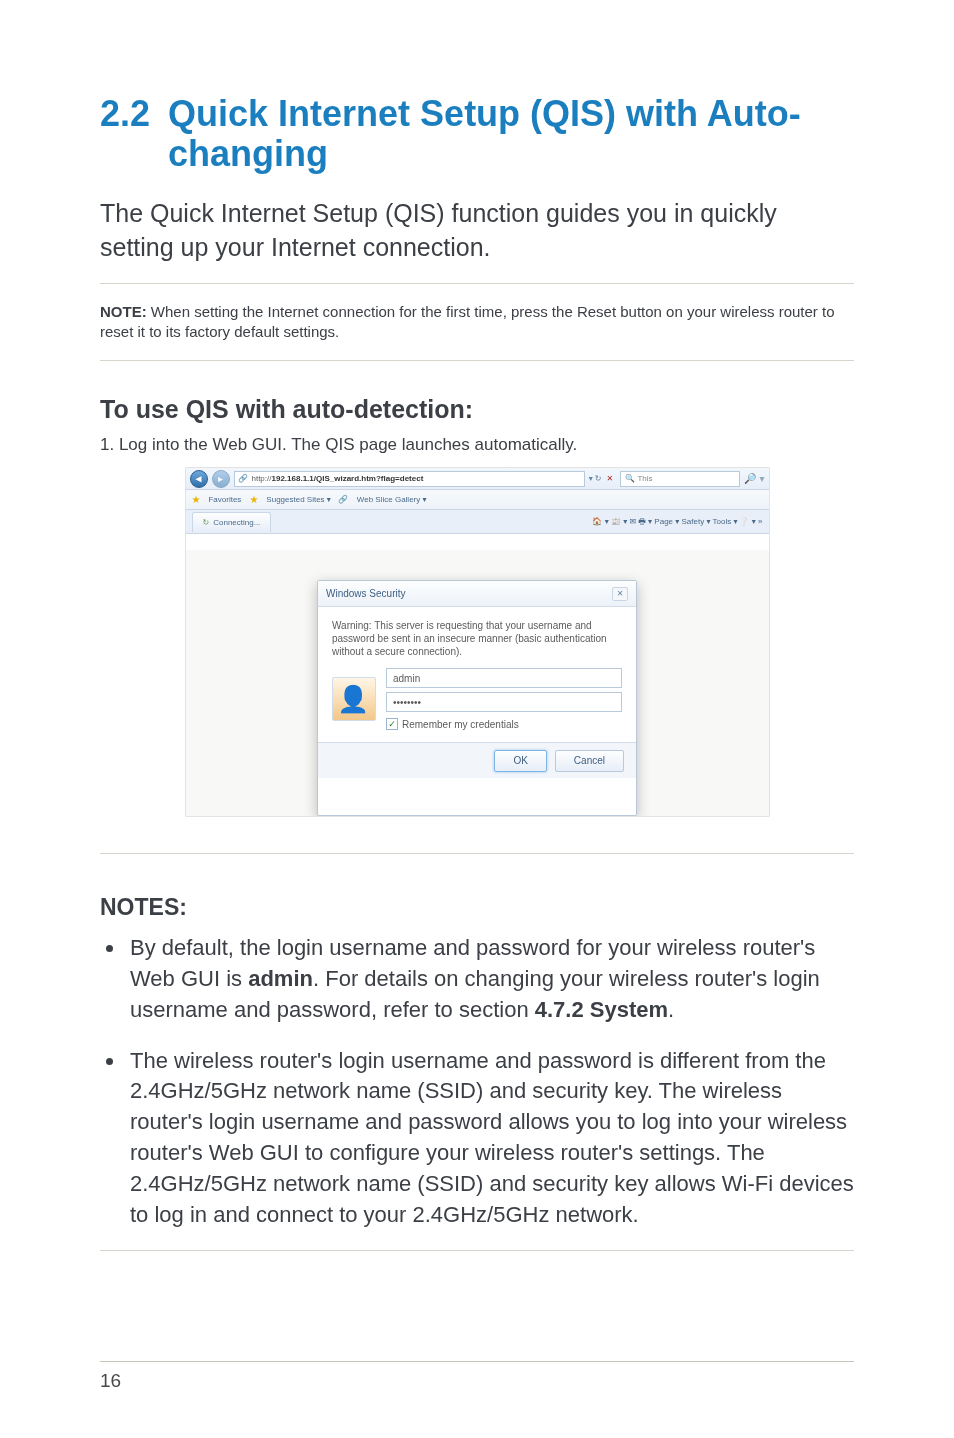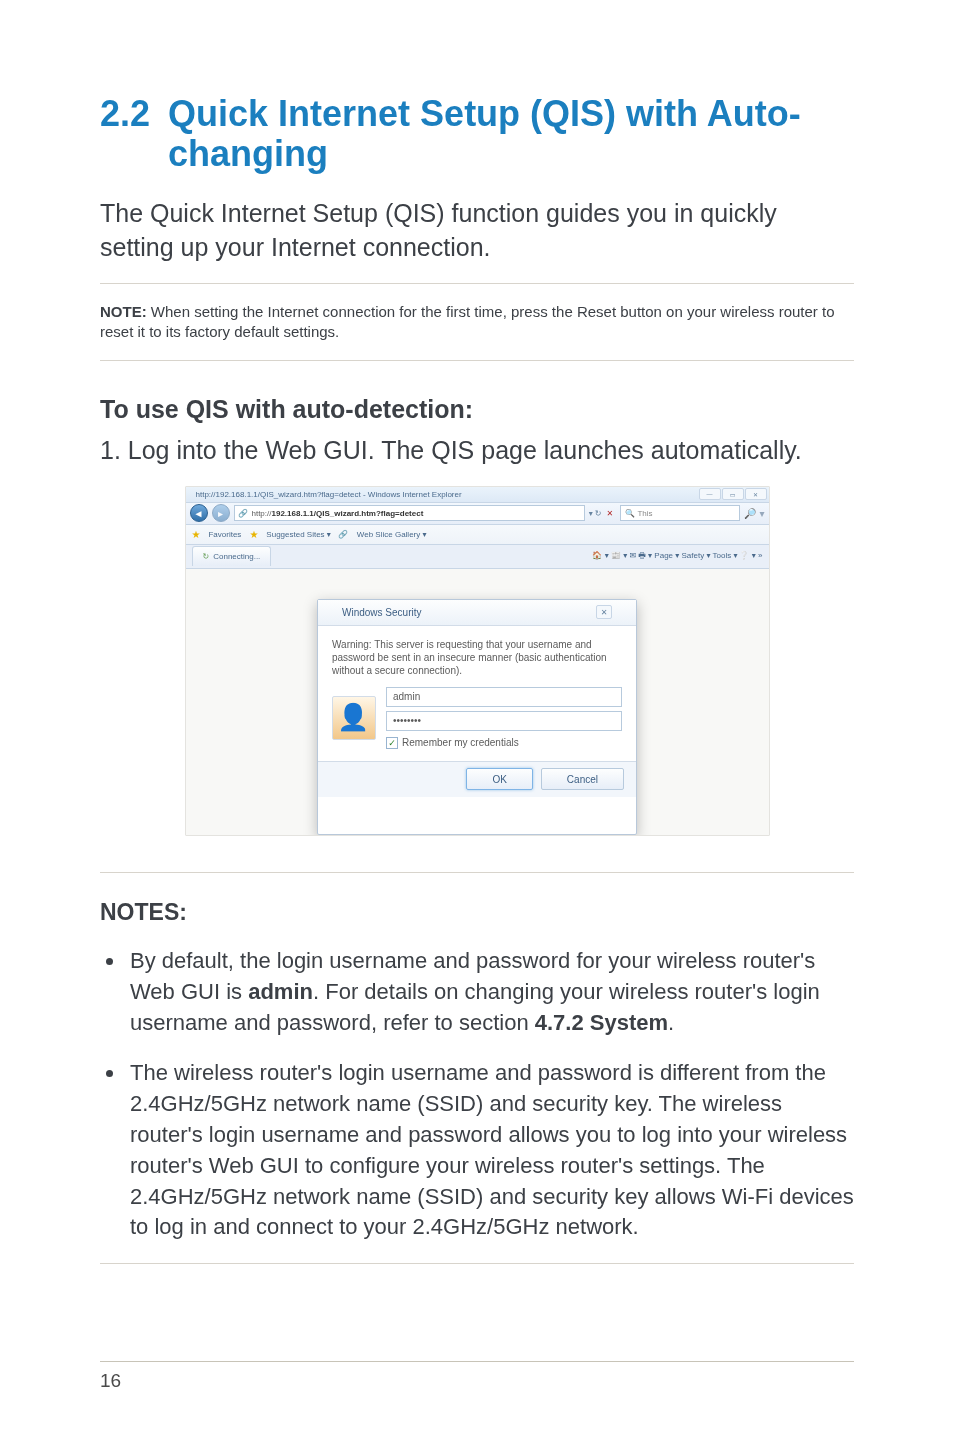--- a/index.html
+++ b/index.html
@@ -15,55 +15,55 @@
     .page{padding:94px 100px 0 100px}
     h1.section-title{color:var(--brand);font-weight:700;font-size:36px;line-height:1.1;margin-bottom:24px}
     .num{display:inline-block;margin-right:18px}
     .indent-title{display:inline-block;vertical-align:top}
     p.lead{font-size:25px;line-height:1.35;margin-bottom:18px}
     .rule{border:none;border-top:1px solid var(--rule);margin:8px 0}
     .note-box{padding:10px 0 10px 0}
     .note-box p{font-size:15px;line-height:1.35}
     .note-box strong,.notes-title{font-weight:700}
     h3.sub{font-size:25px;font-weight:700;margin:34px 0 10px}
-    p.step{font-size:25px;line-height:1.35;margin-bottom:18px}
+    p.step{font-size:17px;line-height:1.35;margin-bottom:10px}
     .screenshot{margin:8px auto 6px;width:585px;border:1px solid #e4e3df;border-radius:1px;background:#fff;padding:0;position:relative;height:350px;overflow:hidden}
     .ie-title{height:16px;background:linear-gradient(#eaf3fb,#dde9f6);border-bottom:1px solid #c8d6e6;display:flex;align-items:center;justify-content:space-between;padding:0 2px}
     .ie-title-text{font-size:8px;color:#4a6a8c;padding-left:8px;white-space:nowrap;overflow:hidden}
     .win-btns{display:flex;gap:1px}
     .win-btn{width:22px;height:12px;border:1px solid #c8d6e6;border-radius:2px;background:#f4f8fc;display:flex;align-items:center;justify-content:center;font-size:6px;color:#6784a0}
     .ie-addr{height:22px;display:flex;align-items:center;gap:4px;background:linear-gradient(#f2f7fd,#e7eef8);border-bottom:1px solid #c8d6e6;padding:0 4px}
     .nav-btn{width:18px;height:18px;border-radius:50%;background:linear-gradient(#6fa9dc,#2e6ea8);border:1px solid #2a5f90;display:flex;align-items:center;justify-content:center;color:#fff;font-size:10px}
     .addr-field{flex:1;height:16px;border:1px solid #b7cadd;background:#fff;font-size:8px;display:flex;align-items:center;padding:0 4px;color:#5b5b5b}
     .addr-divider{display:flex;align-items:center;gap:2px}
     .search-field{width:120px;height:16px;border:1px solid #b7cadd;background:#fff;font-size:8px;display:flex;align-items:center;padding:0 4px;color:#8a8a8a}
     .small-x{font-size:8px;color:#b22a2a;padding:0 3px}
     .ie-fav{height:20px;border-bottom:1px solid #c8d6e6;background:linear-gradient(#f6f9fc,#eef3f9);display:flex;align-items:center;padding:0 6px;gap:8px;font-size:8px;color:#4a6a8c}
     .fav-star{color:#e8b400;font-size:10px}
     .fav-item{display:inline-flex;align-items:center;gap:2px}
     .ie-tabs{height:24px;border-bottom:1px solid #c8d6e6;background:#e9eff8;display:flex;align-items:center;justify-content:space-between;padding:0 6px}
     .tab{background:linear-gradient(#fdfefe,#e7eef8);border:1px solid #c8d6e6;border-bottom:none;border-radius:3px 3px 0 0;height:20px;padding:0 10px;display:flex;align-items:center;font-size:8px;color:#4a6a8c;gap:4px}
     .toolbar-right{font-size:8px;color:#4a6a8c;display:flex;align-items:center;gap:6px}
     .content-area{position:absolute;left:0;right:0;top:82px;bottom:0;background:#f8f8f6;display:flex;justify-content:center;padding-top:30px}
     .dialog{width:320px;background:#fff;border:1px solid #b8c8da;border-radius:2px;box-shadow:0 4px 14px rgba(0,0,0,.25)}
-    .dlg-head{height:26px;background:linear-gradient(#fdfefe,#ecf2f9);border-bottom:1px solid #d2dce8;display:flex;align-items:center;justify-content:space-between;padding:0 24px;font-size:10px;color:#3c5e83}
+    .dlg-head{height:26px;background:linear-gradient(#fdfefe,#ecf2f9);border-bottom:1px solid #d2dce8;display:flex;align-items:center;justify-content:space-between;padding:0 8px;font-size:10px;color:#3c5e83}
     .dlg-x{width:16px;height:14px;border:1px solid #c8d6e6;border-radius:2px;display:flex;align-items:center;justify-content:center;font-size:8px;color:#6784a0;background:#f4f8fc}
     .dlg-body{padding:12px 14px;font-size:10px;color:#5b5b5b}
     .dlg-body p{margin-bottom:10px;line-height:1.3}
     .cred{display:flex;gap:10px;margin-top:6px;align-items:center}
     .avatar{width:44px;height:44px;border:1px solid #d2dce8;background:linear-gradient(#fff6e6,#f2c789);display:flex;align-items:center;justify-content:center;font-size:26px;color:#d28a2c;border-radius:2px}
     .inputs{flex:1;display:flex;flex-direction:column;gap:4px}
     .text-in{height:20px;border:1px solid #b7cadd;background:#fff;padding:0 6px;font-size:10px;display:flex;align-items:center;color:#5b5b5b}
     .chk{display:flex;align-items:center;gap:4px;font-size:10px;margin-top:2px}
     .chk-box{width:12px;height:12px;border:1px solid #98b4d0;background:#fff;display:flex;align-items:center;justify-content:center;color:#2a7f2a;font-size:9px}
     .dlg-foot{height:36px;border-top:1px solid #d2dce8;background:#f2f6fb;display:flex;align-items:center;justify-content:flex-end;gap:8px;padding:0 12px}
-    .btn{height:22px;padding:0 25px;border:1px solid #b7cadd;background:linear-gradient(#fdfefe,#e7eef8);border-radius:2px;font-size:10px;color:#3c5e83;display:flex;align-items:center}
+    .btn{height:22px;padding:0 18px;border:1px solid #b7cadd;background:linear-gradient(#fdfefe,#e7eef8);border-radius:2px;font-size:10px;color:#3c5e83;display:flex;align-items:center}
     .btn.primary{border-color:#7fb4e6;box-shadow:0 0 3px rgba(90,160,220,.6)}
-    .notes-title{font-size:23px;margin-top:26px}
-    ul.notes{margin-top:20px;padding-left:26px}
+    .notes-title{font-size:23px;margin-top:40px}
+    ul.notes{margin-top:12px;padding-left:26px}
     ul.notes li{list-style:disc;font-size:22px;line-height:1.4;margin-bottom:20px;padding-left:4px}
     .bold{font-weight:700}
     .footer-line{position:absolute;left:100px;right:100px;bottom:76px;border-top:1.5px solid var(--page-line)}
     .page-num{position:absolute;left:100px;bottom:46px;font-size:19px;color:#4a4a4a}
   </style>
 </head>
 <body>
 
 <div class="page">
   <h1 class="section-title">
@@ -75,28 +75,20 @@
   <hr class="rule">
   <div class="note-box">
     <p><strong>NOTE:</strong><span>  When setting the Internet connection for the first time, press the Reset button on your wireless router to reset it to its factory default settings.</span></p>
   </div>
   <hr class="rule">
 
   <h3 class="sub">To use QIS with auto-detection:</h3>
   <p class="step">1.  Log into the Web GUI. The QIS page launches automatically.</p>
 
   <div class="screenshot">
-    <div class="ie-title">
-      <span class="ie-title-text">http://192.168.1.1/QIS_wizard.htm?flag=detect - Windows Internet Explorer</span>
-      <div class="win-btns">
-        <div class="win-btn">—</div>
-        <div class="win-btn">▭</div>
-        <div class="win-btn">✕</div>
-      </div>
-    </div>
 
     <div class="ie-addr">
       <div class="nav-btn">◄</div>
       <div class="nav-btn" style="opacity:.5">▸</div>
       <div class="addr-field">
         <span style="color:#6aa05c;margin-right:3px">🔗</span>
         <span>http://</span>
           <span style="font-weight:600;color:#333">192.168.1.1/QIS_wizard.htm?flag=detect</span>
       </div>
       <div class="addr-divider">

